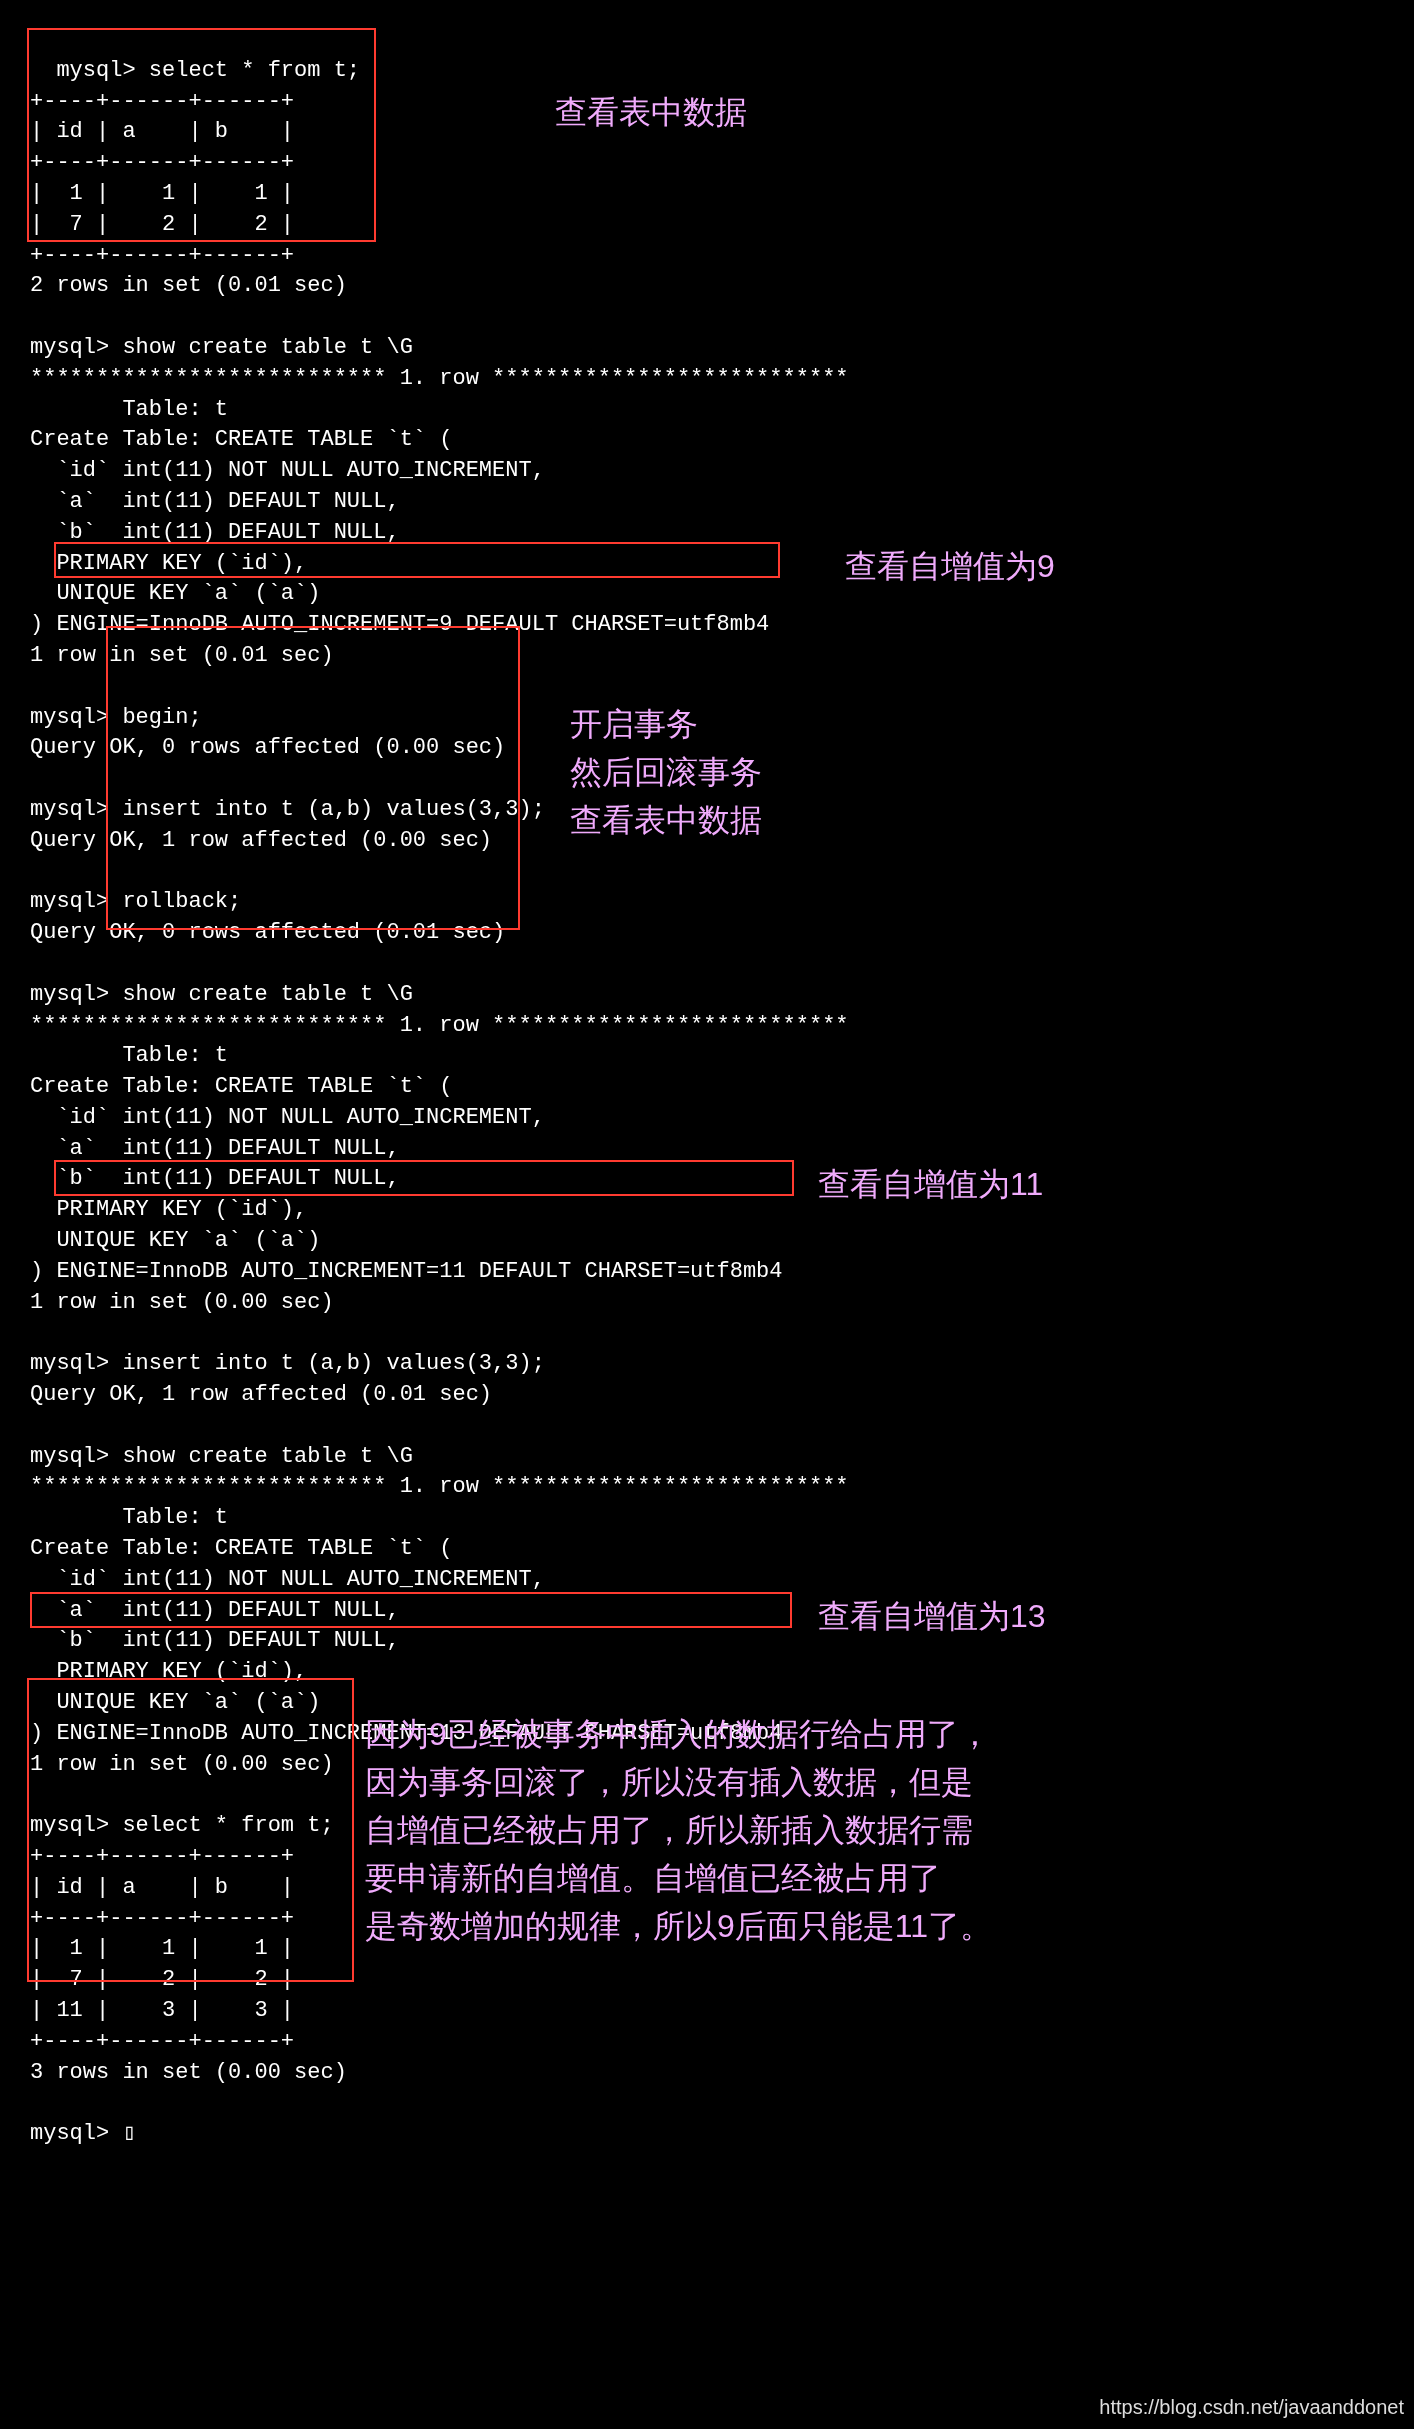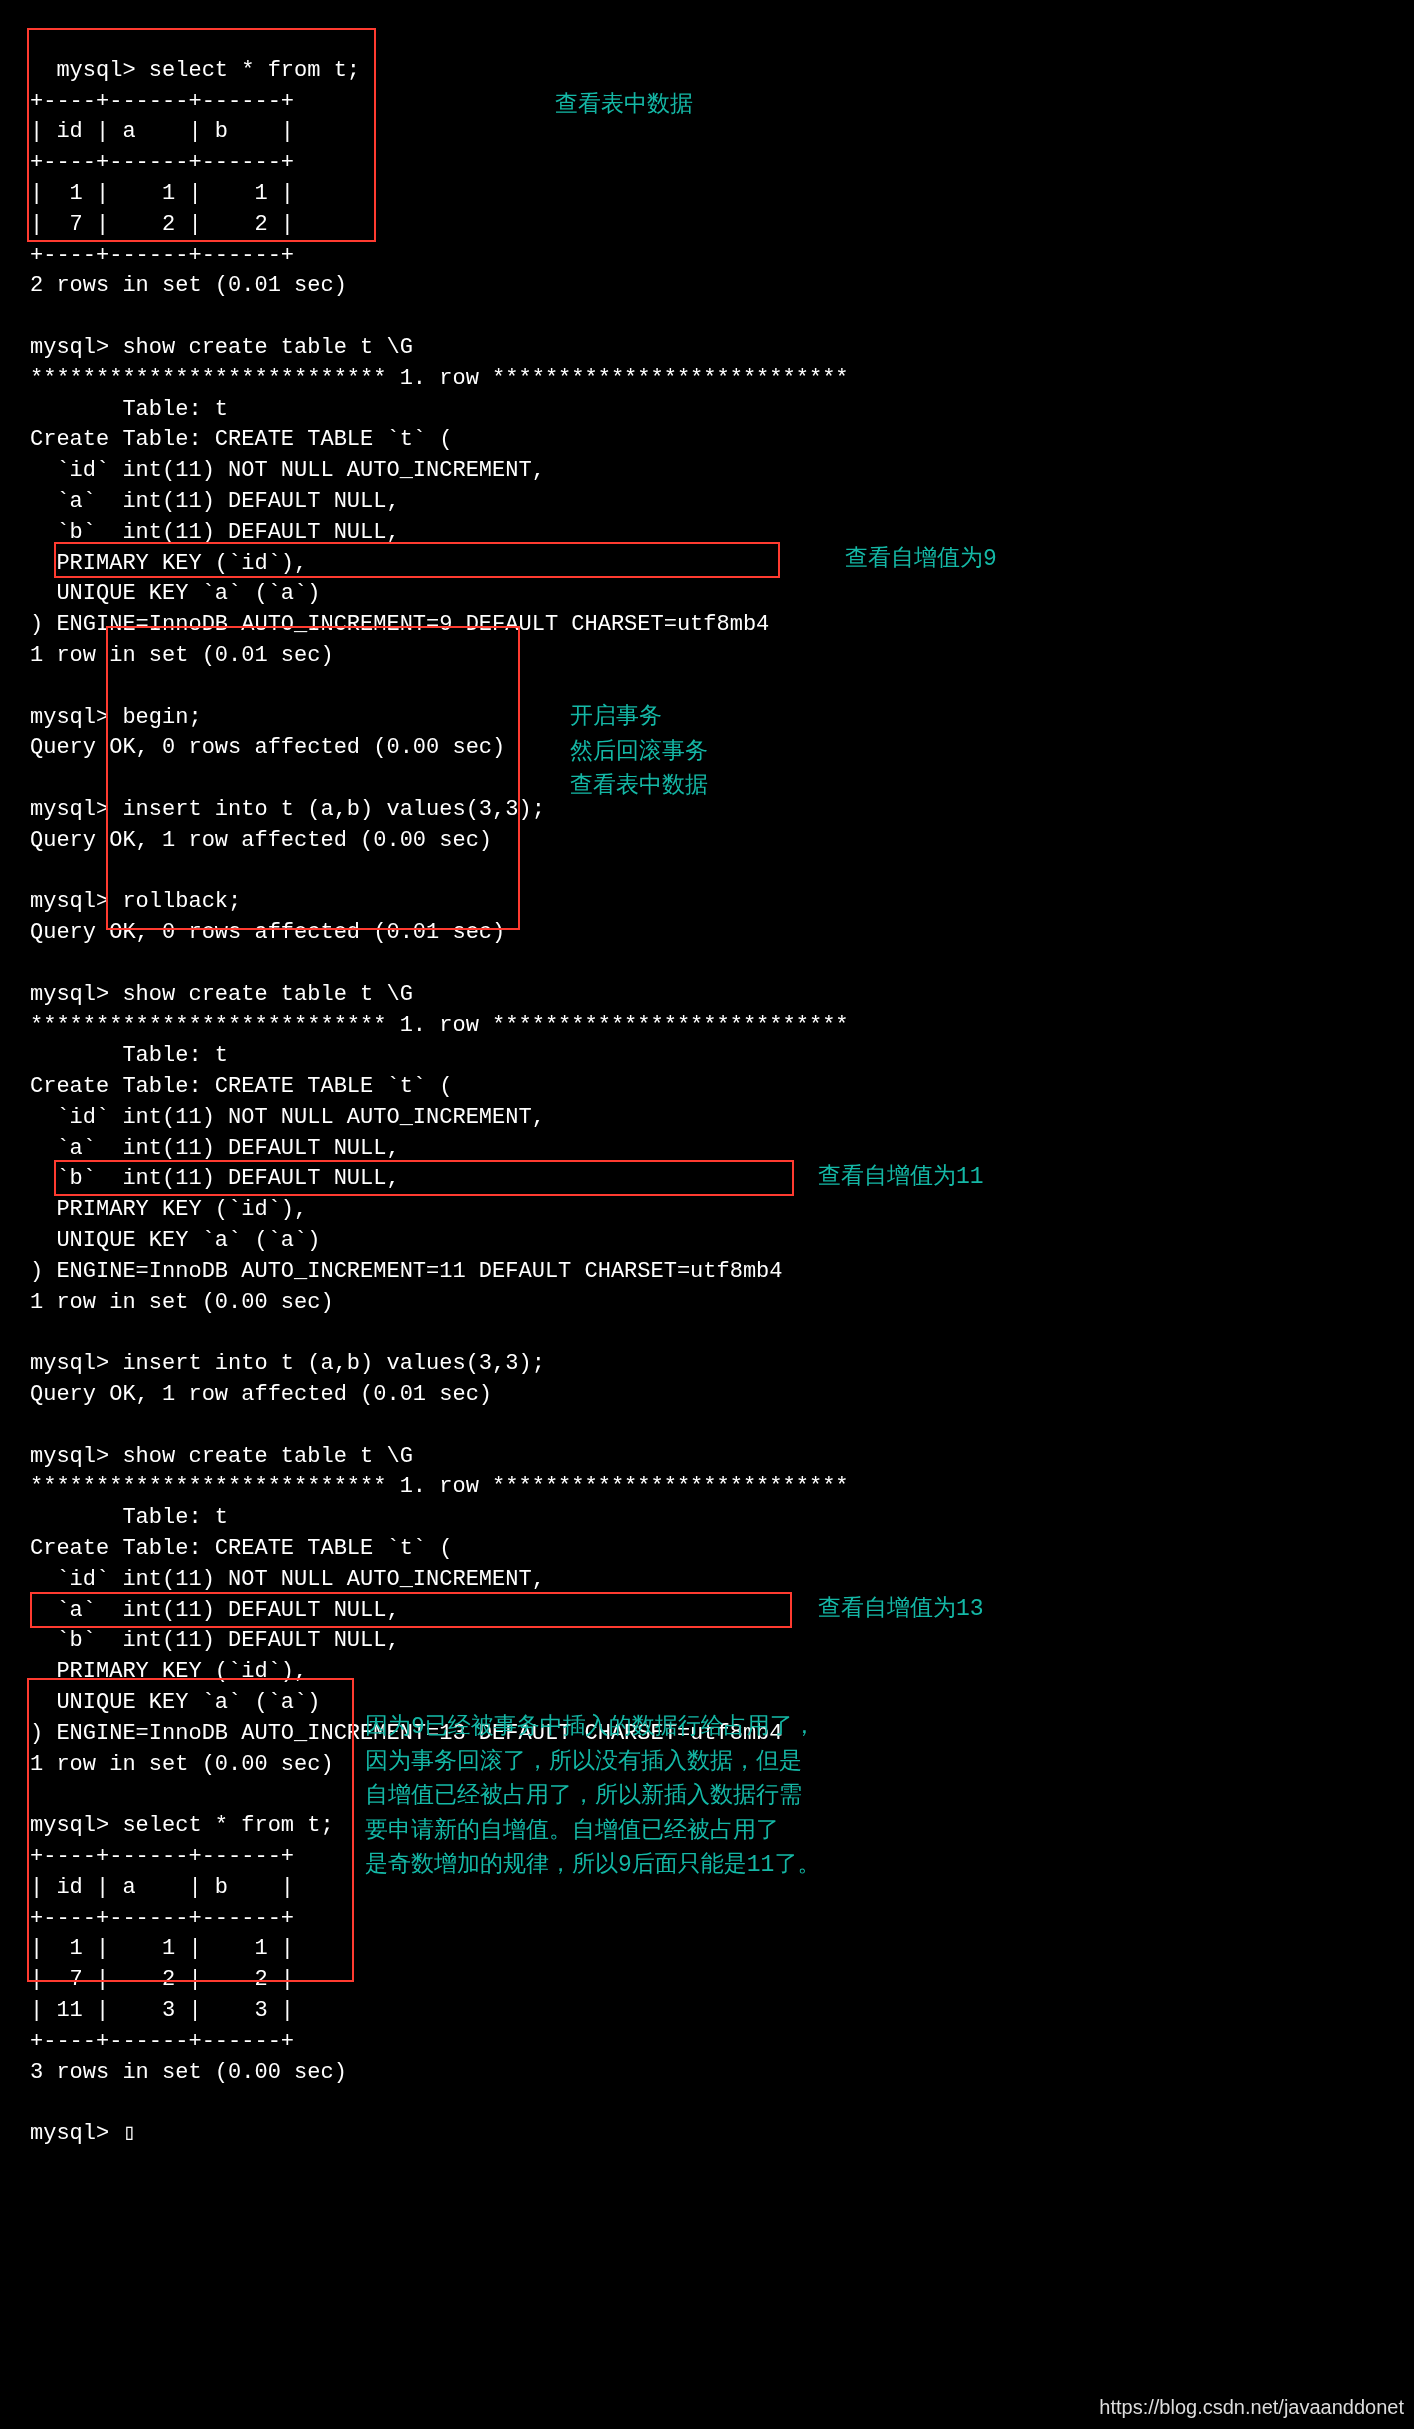--- a/index.html
+++ b/index.html
@@ -16,23 +16,23 @@
   }
   .terminal {
     color: #fff;
     white-space: pre;
     padding: 25px 30px;
     position: relative;
     z-index: 1;
   }
   .annotation {
     position: absolute;
-    color: #14b8a6;
-    font-family: Liberation Mono, monospace;
-    font-size: 23px;
+    color: #f0abfc;
+    font-family: Liberation Sans, sans-serif;
+    font-size: 32px;
     z-index: 3;
     line-height: 1.5;
   }
   .box {
     position: absolute;
     border: 2px solid #ff3b30;
     z-index: 2;
     pointer-events: none;
   }
   .watermark {

